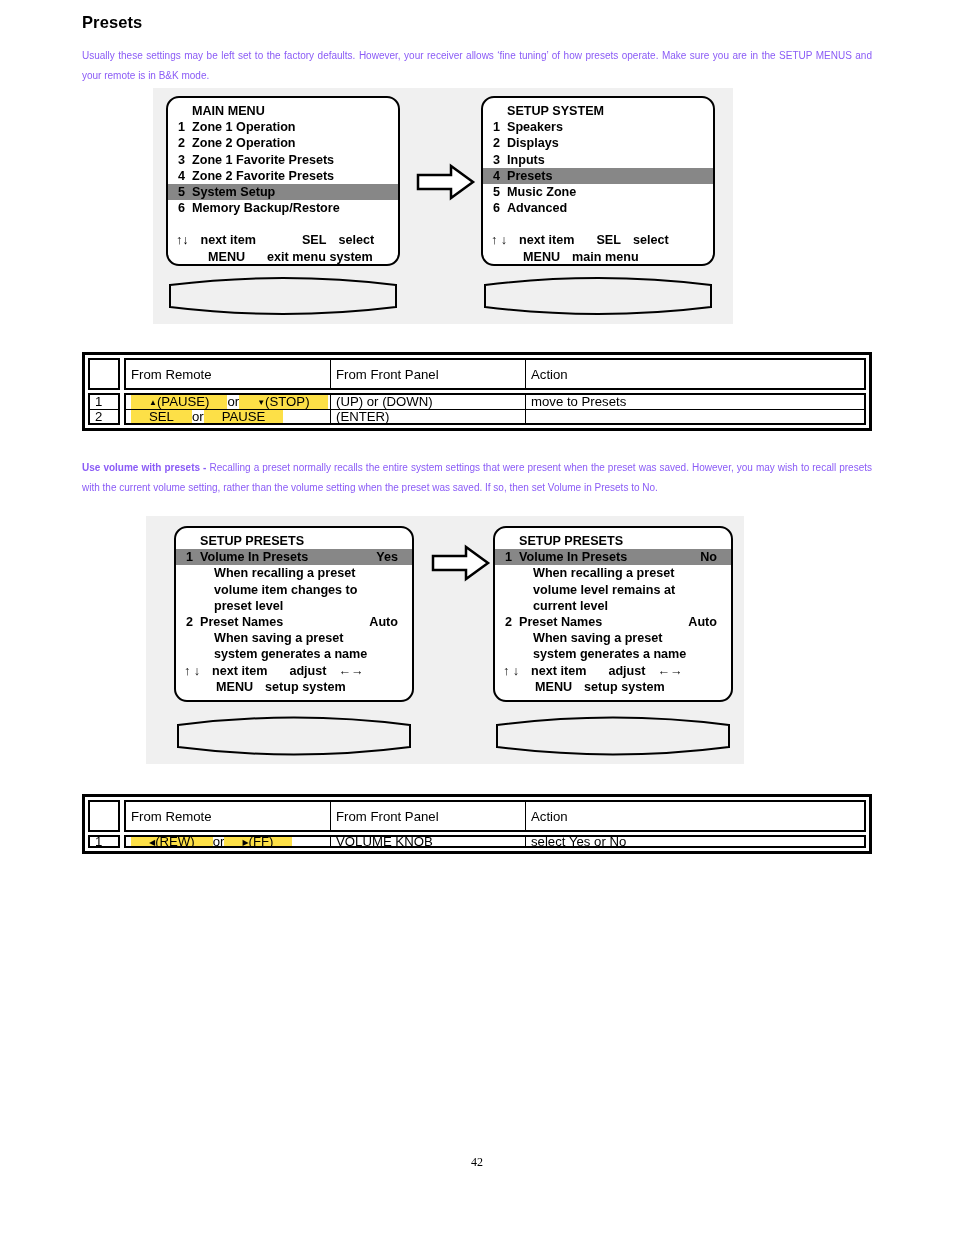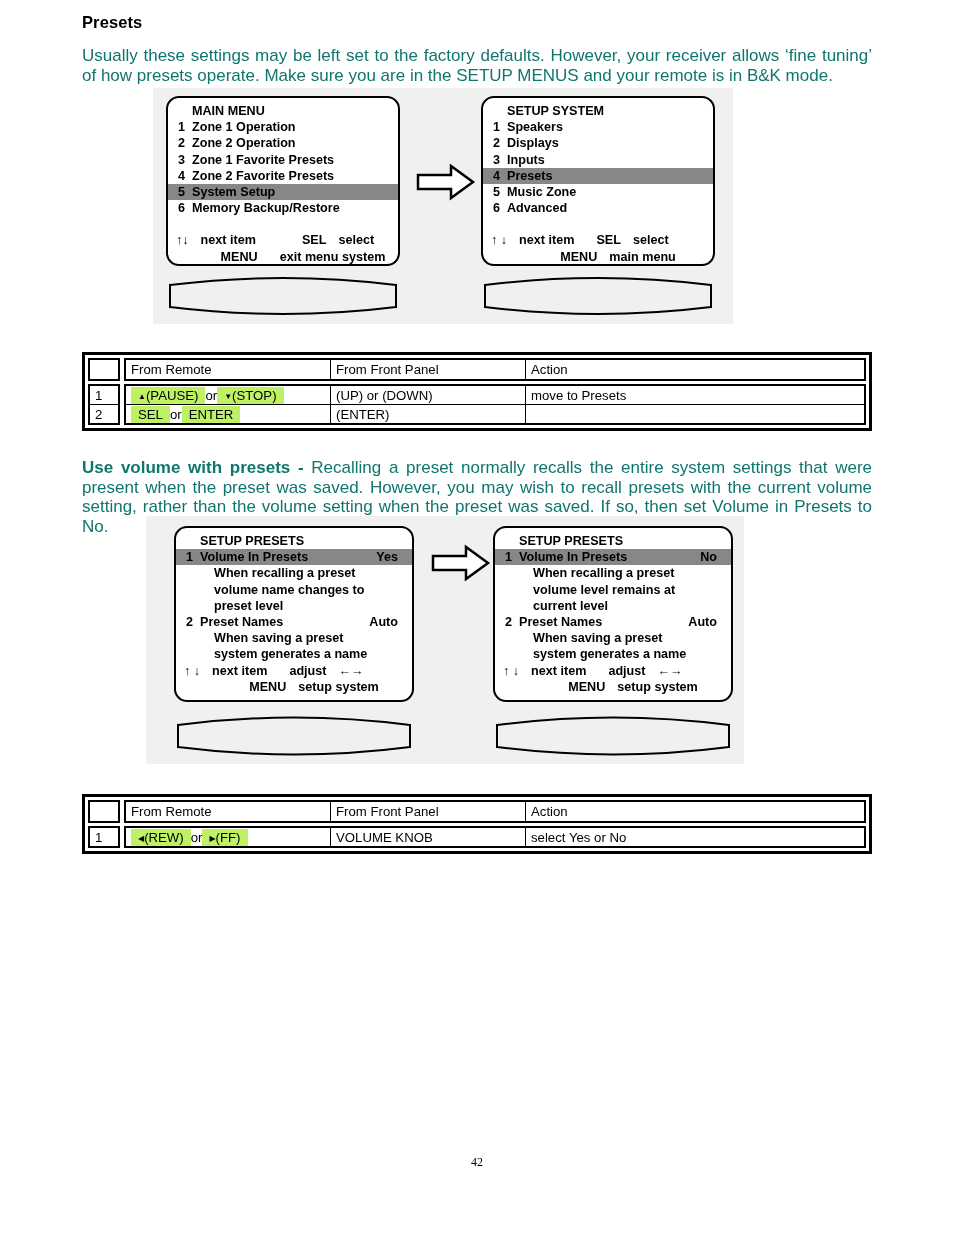--- a/index.html
+++ b/index.html
@@ -28,24 +28,24 @@
     position: absolute;
     left: 82px;
     top: 13px;
     font-size: 16.5px;
     font-weight: bold;
     letter-spacing: 0.1px;
   }
 
   .para {
     position: absolute;
-    font-size: 17px;
+    font-size: 10px;
     line-height: 19.5px;
     text-align: justify;
-    color: #0f766e;
+    color: #8b5cf6;
   }
   #intro-para {
     left: 82px;
     top: 46px;
     width: 790px;
   }
   #volume-para {
     left: 82px;
     top: 458px;
     width: 790px;
@@ -110,21 +110,21 @@
     top: 0;
   }
   .lcd-spacer { height: 16px; }
   .lcd-foot {
     font-size: 12.6px;
     font-weight: bold;
     line-height: 16.6px;
     white-space: nowrap;
     padding-left: 8px;
   }
-  .lcd-foot.centered { padding-left: 40px; text-align: center; }
+  .lcd-foot.centered { padding-left: 40px; }
   .lcd-foot .gap { display:inline-block; width: 22px; }
   .lcd-foot .gap-sm { display:inline-block; width: 12px; }
   .lcd-foot .gap-lg { display:inline-block; width: 46px; }
   .arrows { letter-spacing: 0px; }
 
   
   #lcd-main-menu   { left: 166px; top: 96px;  width: 234px; height: 170px; }
   #lcd-setup-system{ left: 481px; top: 96px;  width: 234px; height: 170px; }
   #lcd-presets-yes { left: 174px; top: 526px; width: 240px; height: 176px; }
   #lcd-presets-no  { left: 493px; top: 526px; width: 240px; height: 176px; }
@@ -162,21 +162,21 @@
     position: absolute;
     left: 3px;
     top: 3px;
     right: 3px;
     bottom: 3px;
     display: flex;
     flex-direction: column;
   }
   .tbl-header-row {
     display: flex;
-    height: 23px;
+    height: 32px;
     flex: none;
   }
   .tbl-body {
     display: flex;
     flex: 1 1 auto;
     margin-top: 3px;
   }
   .idx-col {
     width: 32px;
     flex: none;
@@ -222,22 +222,22 @@
     display: flex;
     align-items: center;
     white-space: nowrap;
     overflow: hidden;
   }
   .c1 { width: 205px; flex: none; border-right: 1.5px solid #000; }
   .c2 { width: 195px; flex: none; border-right: 1.5px solid #000; }
   .c3 { flex: 1 1 auto; }
   .hdr-cell { font-size: 13.2px; }
   .hl {
-    background: #bef264;
-    padding: 1px 7px;
+    background: #fde047;
+    padding: 1px 18px;
   }
   .tri-up::before   { content: "\25B2"; font-size: 8px; vertical-align: 1px; }
   .tri-down::before { content: "\25BC"; font-size: 8px; vertical-align: 1px; }
   .tri-left::before { content: "\25C0"; font-size: 8px; vertical-align: 1px; }
   .tri-right::before{ content: "\25B6"; font-size: 8px; vertical-align: 1px; }
 
   
   .page-number {
     position: absolute;
     left: 0;
@@ -333,39 +333,39 @@
                 <span> or </span>
                 <span class="hl"><span class="tri-down"></span><span>(STOP)</span></span>
               </div>
             <div class="cell c2">(UP) or (DOWN)</div>
             <div class="cell c3">move to Presets</div>
           </div>
           <div class="tbl-row">
             <div class="cell c1">
                 <span class="hl">SEL</span>
                 <span> or </span>
-                <span class="hl">ENTER</span>
+                <span class="hl">PAUSE</span>
               </div>
             <div class="cell c2">(ENTER)</div>
           </div>
         </div>
       </div>
     </div>
   </div>
 
   <div class="para" id="volume-para"><b>Use volume with presets - </b><span>Recalling a preset normally recalls the entire system settings that were present when the preset was saved. However, you may wish to recall presets with the current volume setting, rather than the volume setting when the preset was saved. If so, then set Volume in Presets to No.</span></div>
 
   <div class="diagram" id="diagram-2"></div>
 
   <div class="lcd" id="lcd-presets-yes">
     <div class="lcd-inner">
       <div class="lcd-row title">SETUP PRESETS</div>
       <div class="lcd-row highlight"><span class="lcd-num">1</span><span>Volume In Presets</span><span class="lcd-val">Yes</span></div>
       <div class="lcd-row indent">When recalling a preset</div>
-      <div class="lcd-row indent">volume name changes to</div>
+      <div class="lcd-row indent">volume item changes to</div>
       <div class="lcd-row indent">preset level</div>
       <div class="lcd-row"><span class="lcd-num">2</span><span>Preset Names</span><span class="lcd-val">Auto</span></div>
       <div class="lcd-row indent">When saving a preset</div>
       <div class="lcd-row indent">system generates a name</div>
       <div class="lcd-foot"><span class="arrows">↑ ↓</span><span class="gap-sm"></span><span>next item</span><span class="gap"></span><span>adjust</span><span class="gap-sm"></span><span class="arrows">←→</span></div>
       <div class="lcd-foot centered"><span>MENU</span><span class="gap-sm"></span><span>setup system</span></div>
     </div>
   </div>
 
   <div class="knob" id="knob-3">

